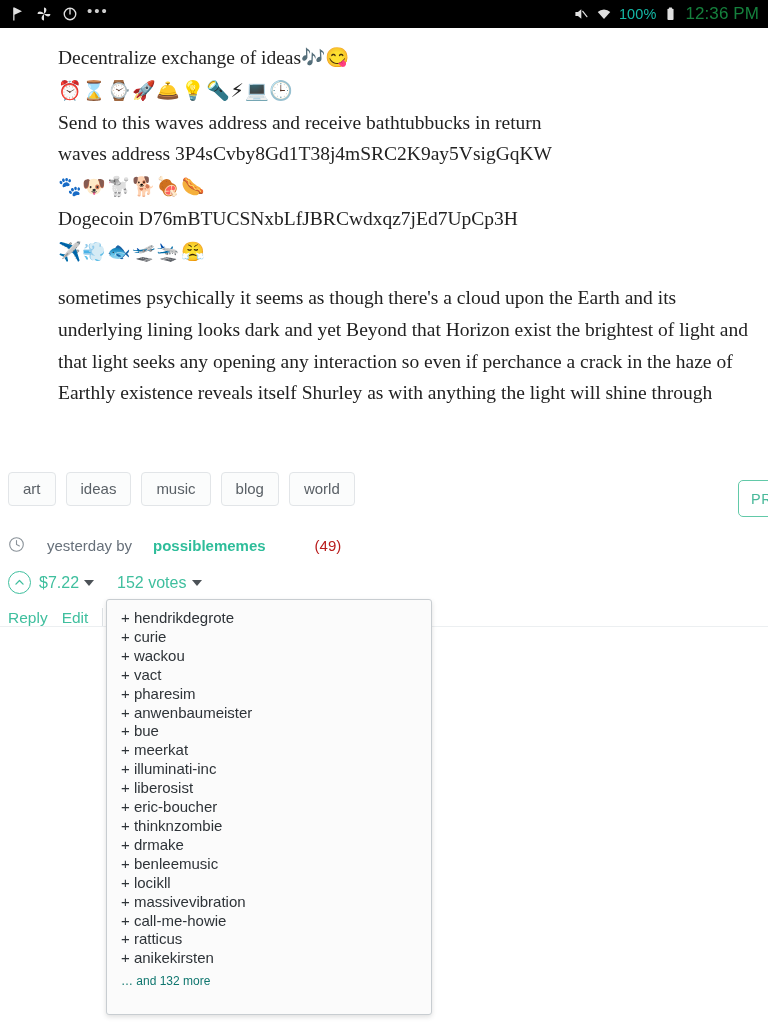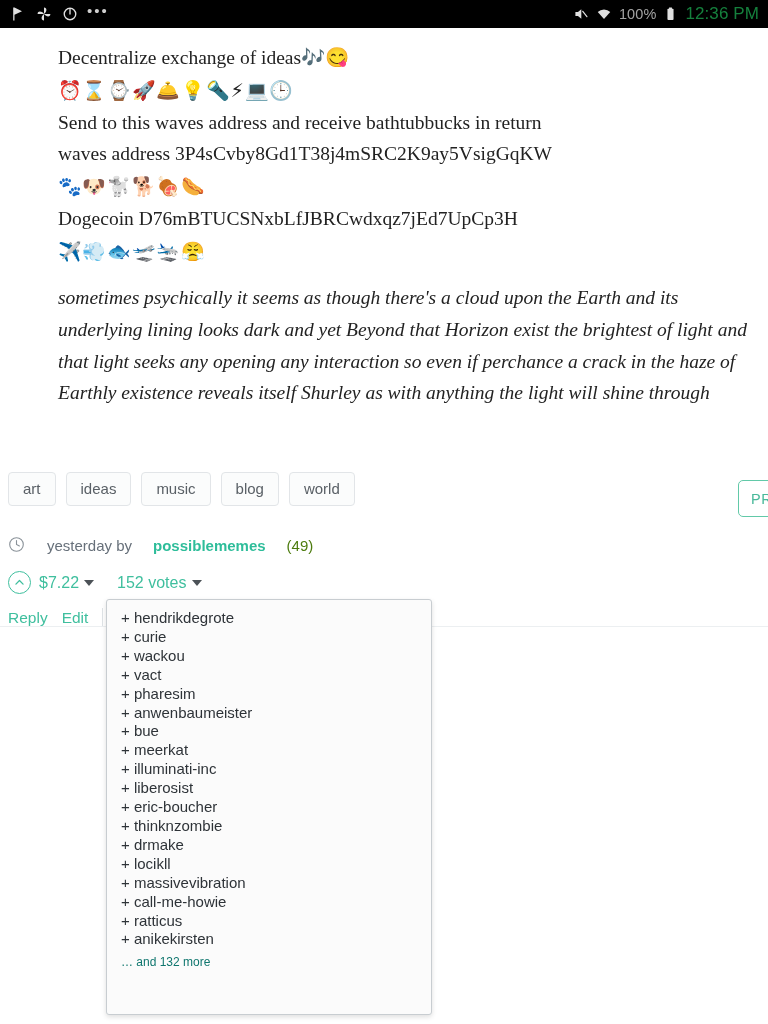--- a/index.html
+++ b/index.html
@@ -40,21 +40,21 @@
     color: #e0e0e0;
   }
   .sb-icon svg { display: block; }
   #status-dots {
     font-size: 15px;
     letter-spacing: 2px;
     color: #cfcfcf;
     line-height: 8px;
     padding-bottom: 6px;
   }
-  #battery-pct { font-size: 14.5px; color: #a3a3a3; letter-spacing: .1px; }
+  #battery-pct { font-size: 14.5px; color: #14b8a6; letter-spacing: .1px; }
   #clock { font-size: 17px; color: #15803d; letter-spacing: .1px; }
 
   
   #page {
     position: absolute;
     top: 28px; left: 0;
     width: 768px;
     height: 996px;
     background: #ffffff;
   }
@@ -71,21 +71,20 @@
   .emoji-line {
     font-family: "DejaVu Sans", sans-serif;
     font-size: 19px;
     line-height: 1.75;
     letter-spacing: 1px;
   }
   #post-paragraph {
     margin-top: 14px !important;
     line-height: 1.63;
     max-width: 700px;
-    font-style: italic;
   }
 
   
   #tags-row {
     position: absolute;
     top: 427px; left: 0;
     width: 768px;
     height: 48px;
     display: flex;
     align-items: center;
@@ -126,21 +125,21 @@
     position: absolute;
     top: 508px; left: 8px;
     display: flex;
     align-items: center;
     gap: 21px;
     font-size: 15px;
     color: #67707a;
   }
   #clock-icon { display: inline-flex; width: 18px; height: 18px; color: #8a9299; }
   #author-name { color: #2ebd9a; font-weight: bold; }
-  #author-rep { color: #4d7c0f; }
+  #author-rep { color: #b91c1c; margin-left: 28px; }
 
   
   #vote-row {
     position: absolute;
     top: 543px; left: 8px;
     display: flex;
     align-items: center;
     font-size: 16px;
   }
   #upvote-icon {
@@ -340,20 +339,21 @@
     <div class="voter-item">+ vact</div>
     <div class="voter-item">+ pharesim</div>
     <div class="voter-item">+ anwenbaumeister</div>
     <div class="voter-item">+ bue</div>
     <div class="voter-item">+ meerkat</div>
     <div class="voter-item">+ illuminati-inc</div>
     <div class="voter-item">+ liberosist</div>
     <div class="voter-item">+ eric-boucher</div>
     <div class="voter-item">+ thinknzombie</div>
     <div class="voter-item">+ drmake</div>
+    <div class="voter-item">+ benleemusic</div>
     <div class="voter-item">+ locikll</div>
     <div class="voter-item">+ massivevibration</div>
     <div class="voter-item">+ call-me-howie</div>
     <div class="voter-item">+ ratticus</div>
     <div class="voter-item">+ anikekirsten</div>
     <div id="voters-more">… and 132 more</div>
   </div>
 
 </div>
 

